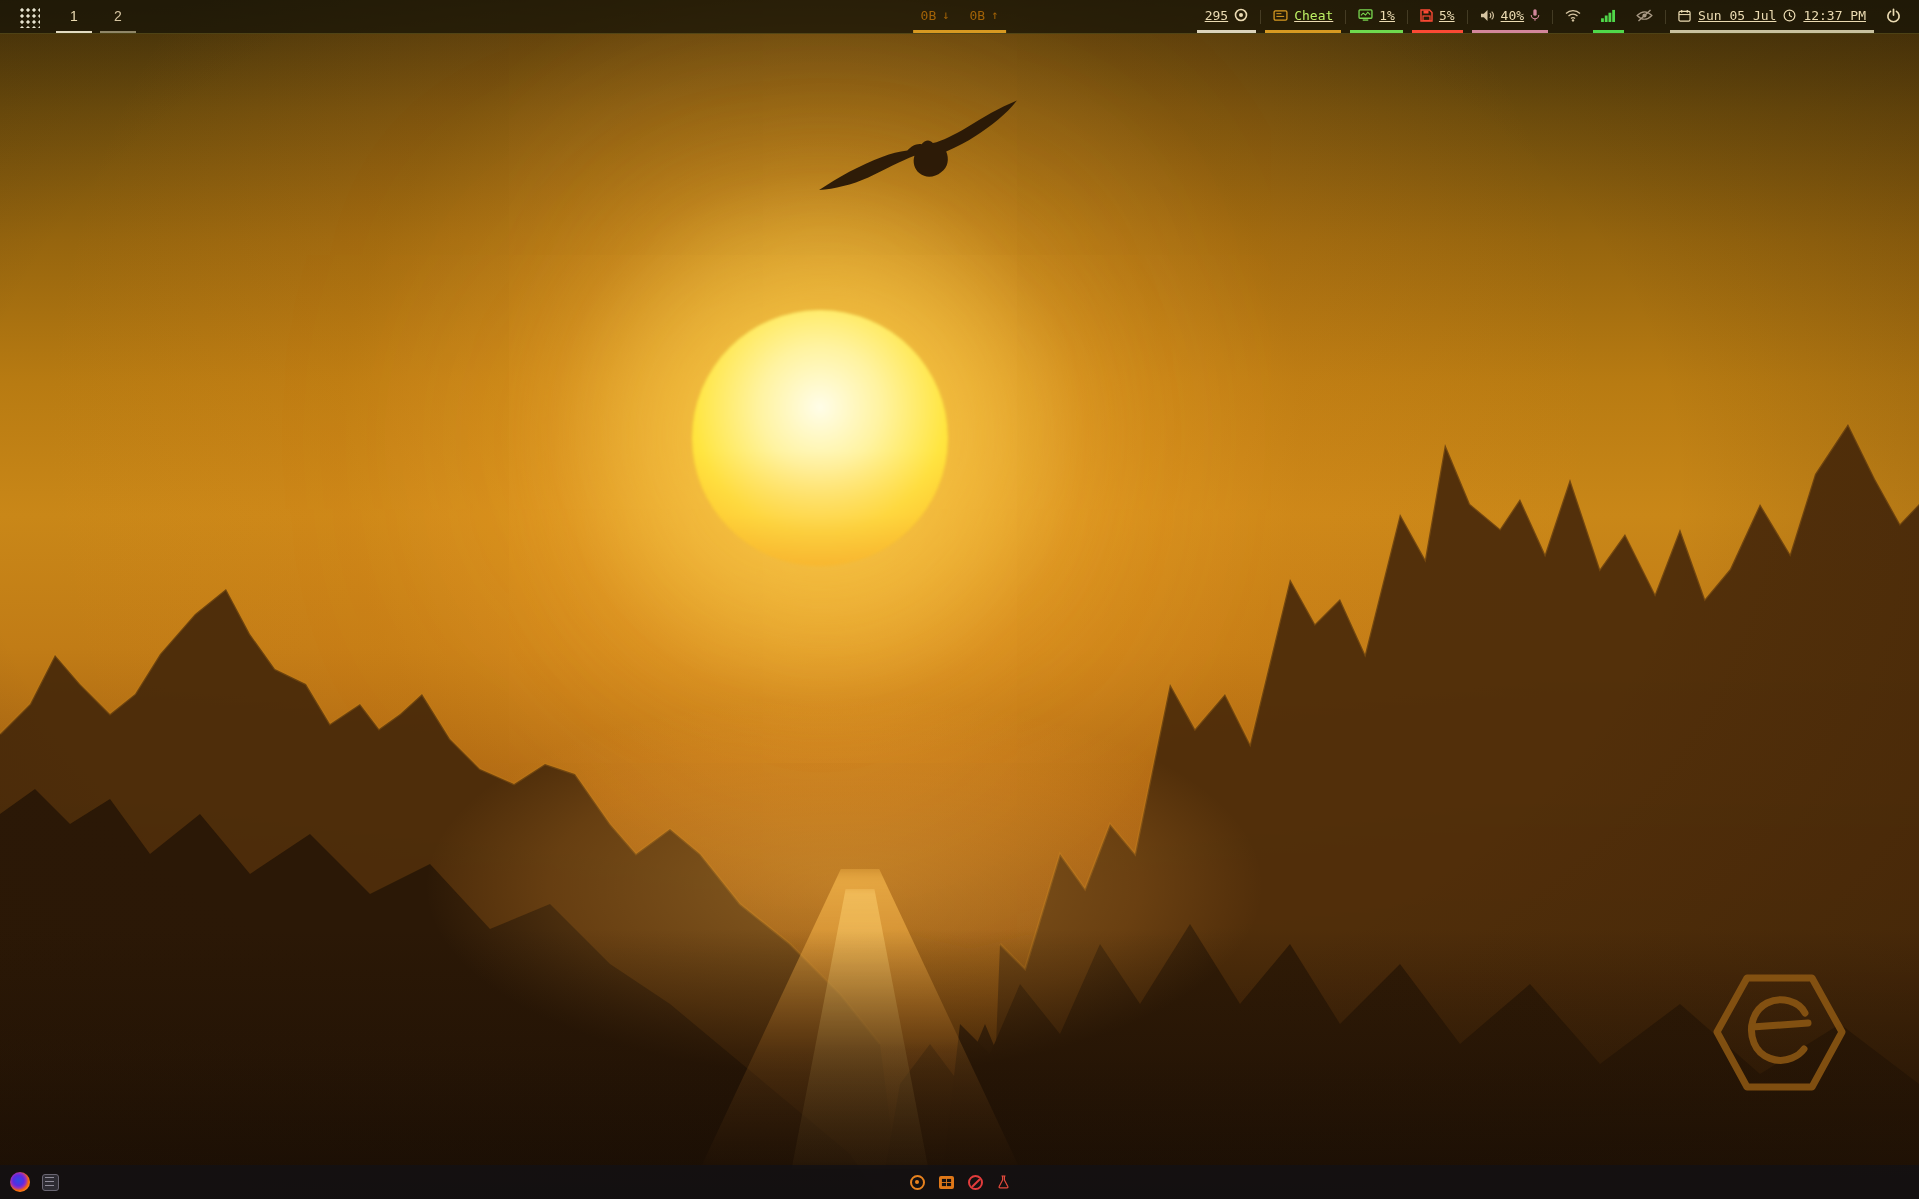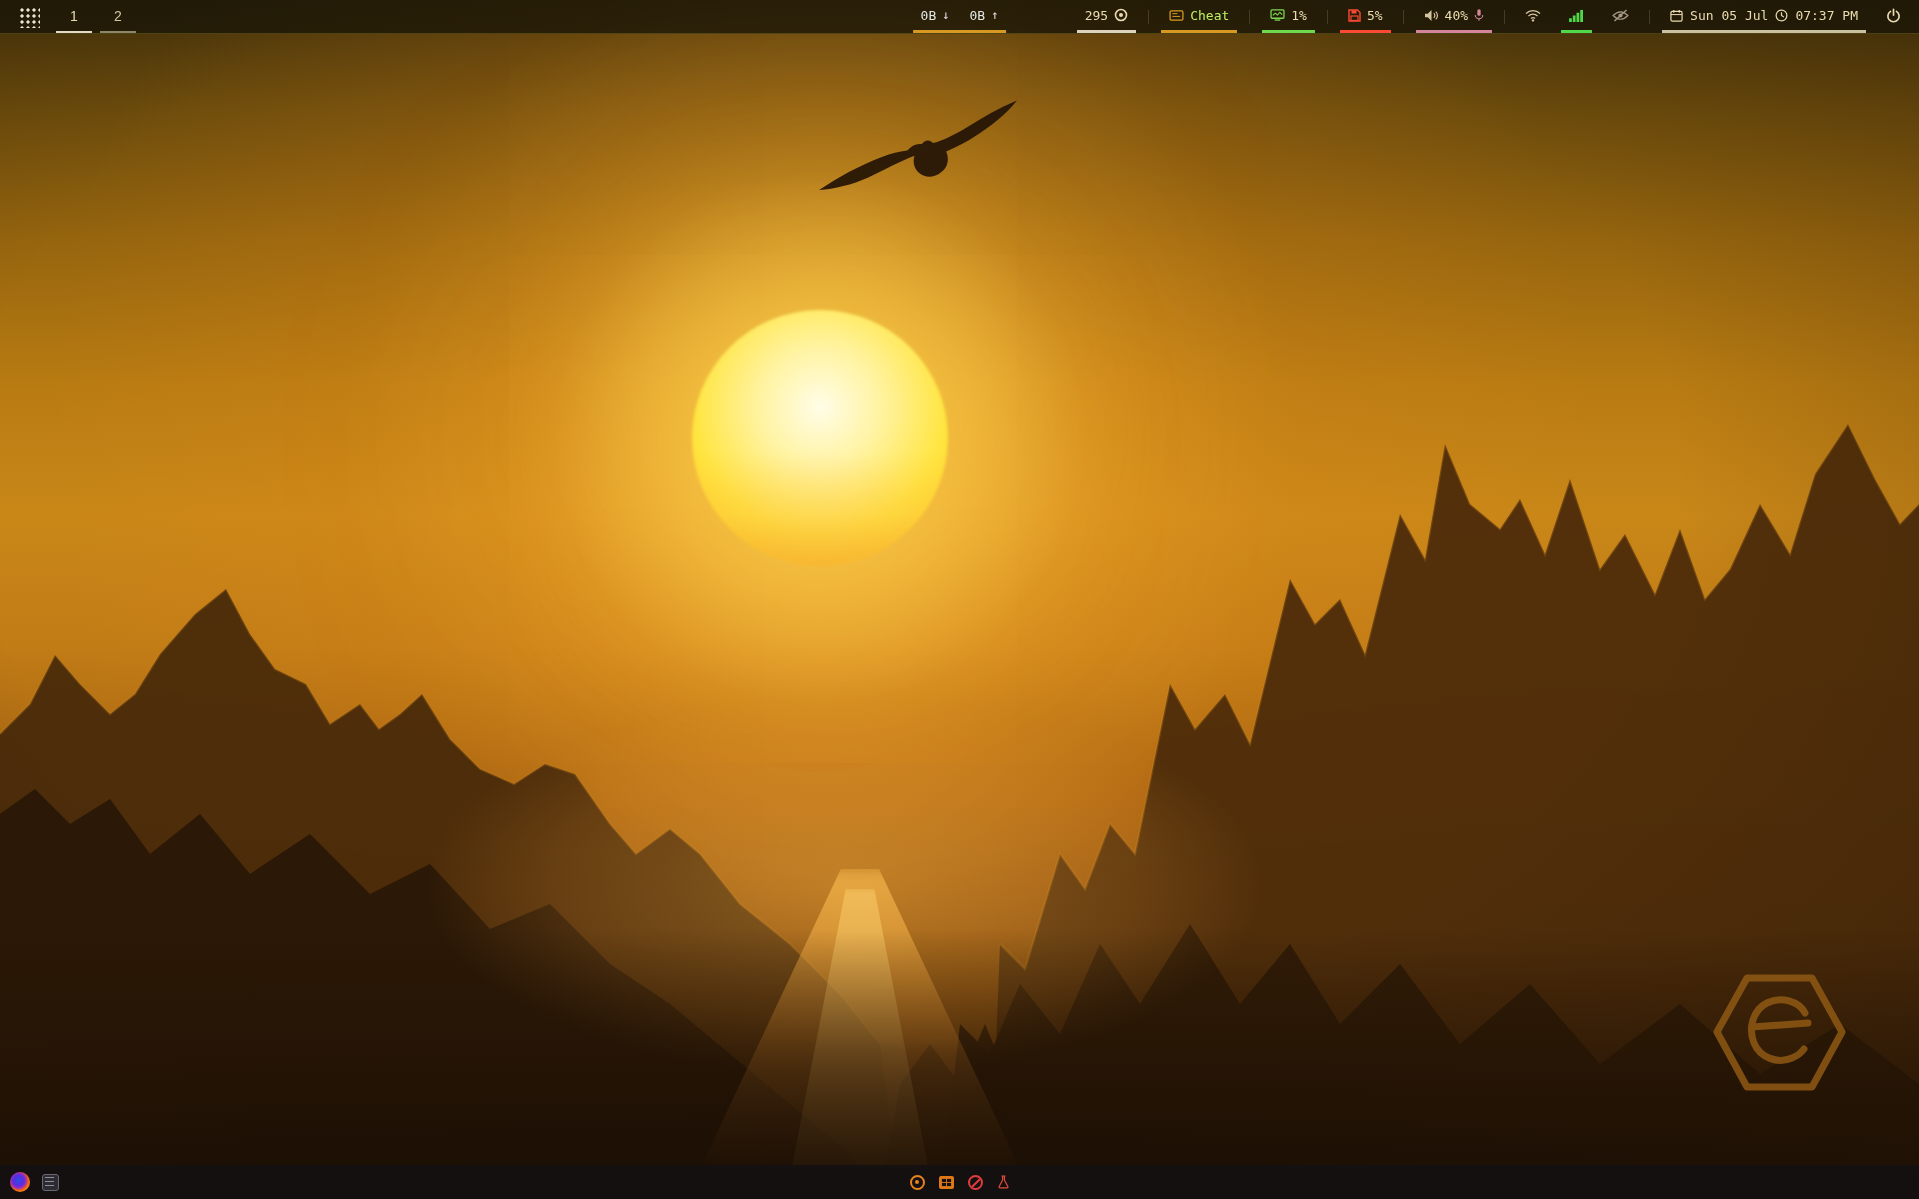--- a/index.html
+++ b/index.html
@@ -36,35 +36,35 @@
     background:radial-gradient(ellipse at 43% 40%, rgba(0,0,0,0) 55%, rgba(40,22,4,.35) 100%);}
   .distro-logo{position:absolute;left:1707px;top:965px;width:145px;height:135px;opacity:.85;}
 
   
   .topbar{position:absolute;top:0;left:0;right:0;height:34px;z-index:20;
     background:rgba(24,20,6,.78);border-bottom:1px solid rgba(130,115,40,.45);
     display:flex;align-items:stretch;padding:0 10px;box-sizing:border-box;
     color:#ebdbb2;font-size:13px;}
   .tb-left{display:flex;align-items:stretch;gap:8px;}
   .tb-center{position:absolute;left:50%;top:0;height:100%;transform:translateX(-50%);display:flex;align-items:stretch;}
-  .tb-right{margin-left:auto;display:flex;align-items:stretch;gap:12px;}
+  .tb-right{margin-left:auto;display:flex;align-items:stretch;gap:4px;text-decoration:underline;}
   .module{display:flex;align-items:center;gap:6px;padding:0 8px;height:100%;box-sizing:border-box;
     border-bottom:3px solid transparent;background:transparent;border-top:none;border-left:none;border-right:none;
     color:inherit;font:inherit;cursor:default;}
   button.module{cursor:pointer;}
   .sep{width:1px;height:14px;background:rgba(220,210,170,.18);align-self:center;}
   .launcher{display:flex;align-items:center;padding:0 8px;background:transparent;border:none;cursor:pointer;}
   .grid-icon{width:22px;height:22px;
     background-image:radial-gradient(#e8e4d0 1.5px, rgba(0,0,0,0) 1.7px);
     background-size:6px 6px;background-position:1px 1px;}
   .ws{width:36px;justify-content:center;padding:0;display:flex;align-items:center;background:transparent;
     border:none;border-bottom:2px solid transparent;color:#ebdbb2;font-size:14px;cursor:pointer;height:100%;box-sizing:border-box;}
   .ws.active{border-bottom-color:#e3dbc2;}
   .ws.inactive{border-bottom-color:#8f8668;color:#d5c4a1;}
-  .m-net{border-bottom-color:#d79921;color:#e5e5e5;}
+  .m-net{border-bottom-color:#d79921;color:#a16207;}
   .m-net .gap{width:8px;}
   .m-updates{border-bottom-color:#dcd4bc;}
   .m-cheat{border-bottom-color:#d79921;color:#bef264;}
   .m-cpu{border-bottom-color:#6fd94e;}
   .m-disk{border-bottom-color:#fb4934;}
   .m-vol{border-bottom-color:#d3869b;}
   .m-bars{border-bottom-color:#50d84a;}
   .m-clock{border-bottom-color:#c9c19f;gap:7px;}
   .icon{display:inline-flex;align-items:center;justify-content:center;}
   .arrow{font-size:12px;}
@@ -270,21 +270,21 @@
               <line x1="1" y1="6" x2="13" y2="6" stroke="#ebdbb2" stroke-width="1.1"></line>
             </svg>
         </span>
         <span>Sun 05 Jul</span>
         <span class="icon">
           <svg viewBox="0 0 14 14" width="13" height="13">
               <circle cx="7" cy="7" r="5.8" stroke="#ebdbb2" fill="none" stroke-width="1.3"></circle>
               <path d="M7 3.5 V7 l2.5 1.5" stroke="#ebdbb2" fill="none" stroke-width="1.3"></path>
             </svg>
         </span>
-        <span>07:37 PM</span>
+        <span>12:37 PM</span>
       </div>
 
       <button class="module">
         <span class="icon">
           <svg viewBox="0 0 16 16" width="15" height="15">
               <path d="M8 1.5 v6" stroke="#ebdbb2" stroke-width="1.8" stroke-linecap="round"></path>
               <path d="M4.8 3.6 a6 6 0 1 0 6.4 0" stroke="#ebdbb2" stroke-width="1.8" fill="none" stroke-linecap="round"></path>
             </svg>
         </span>
       </button>

